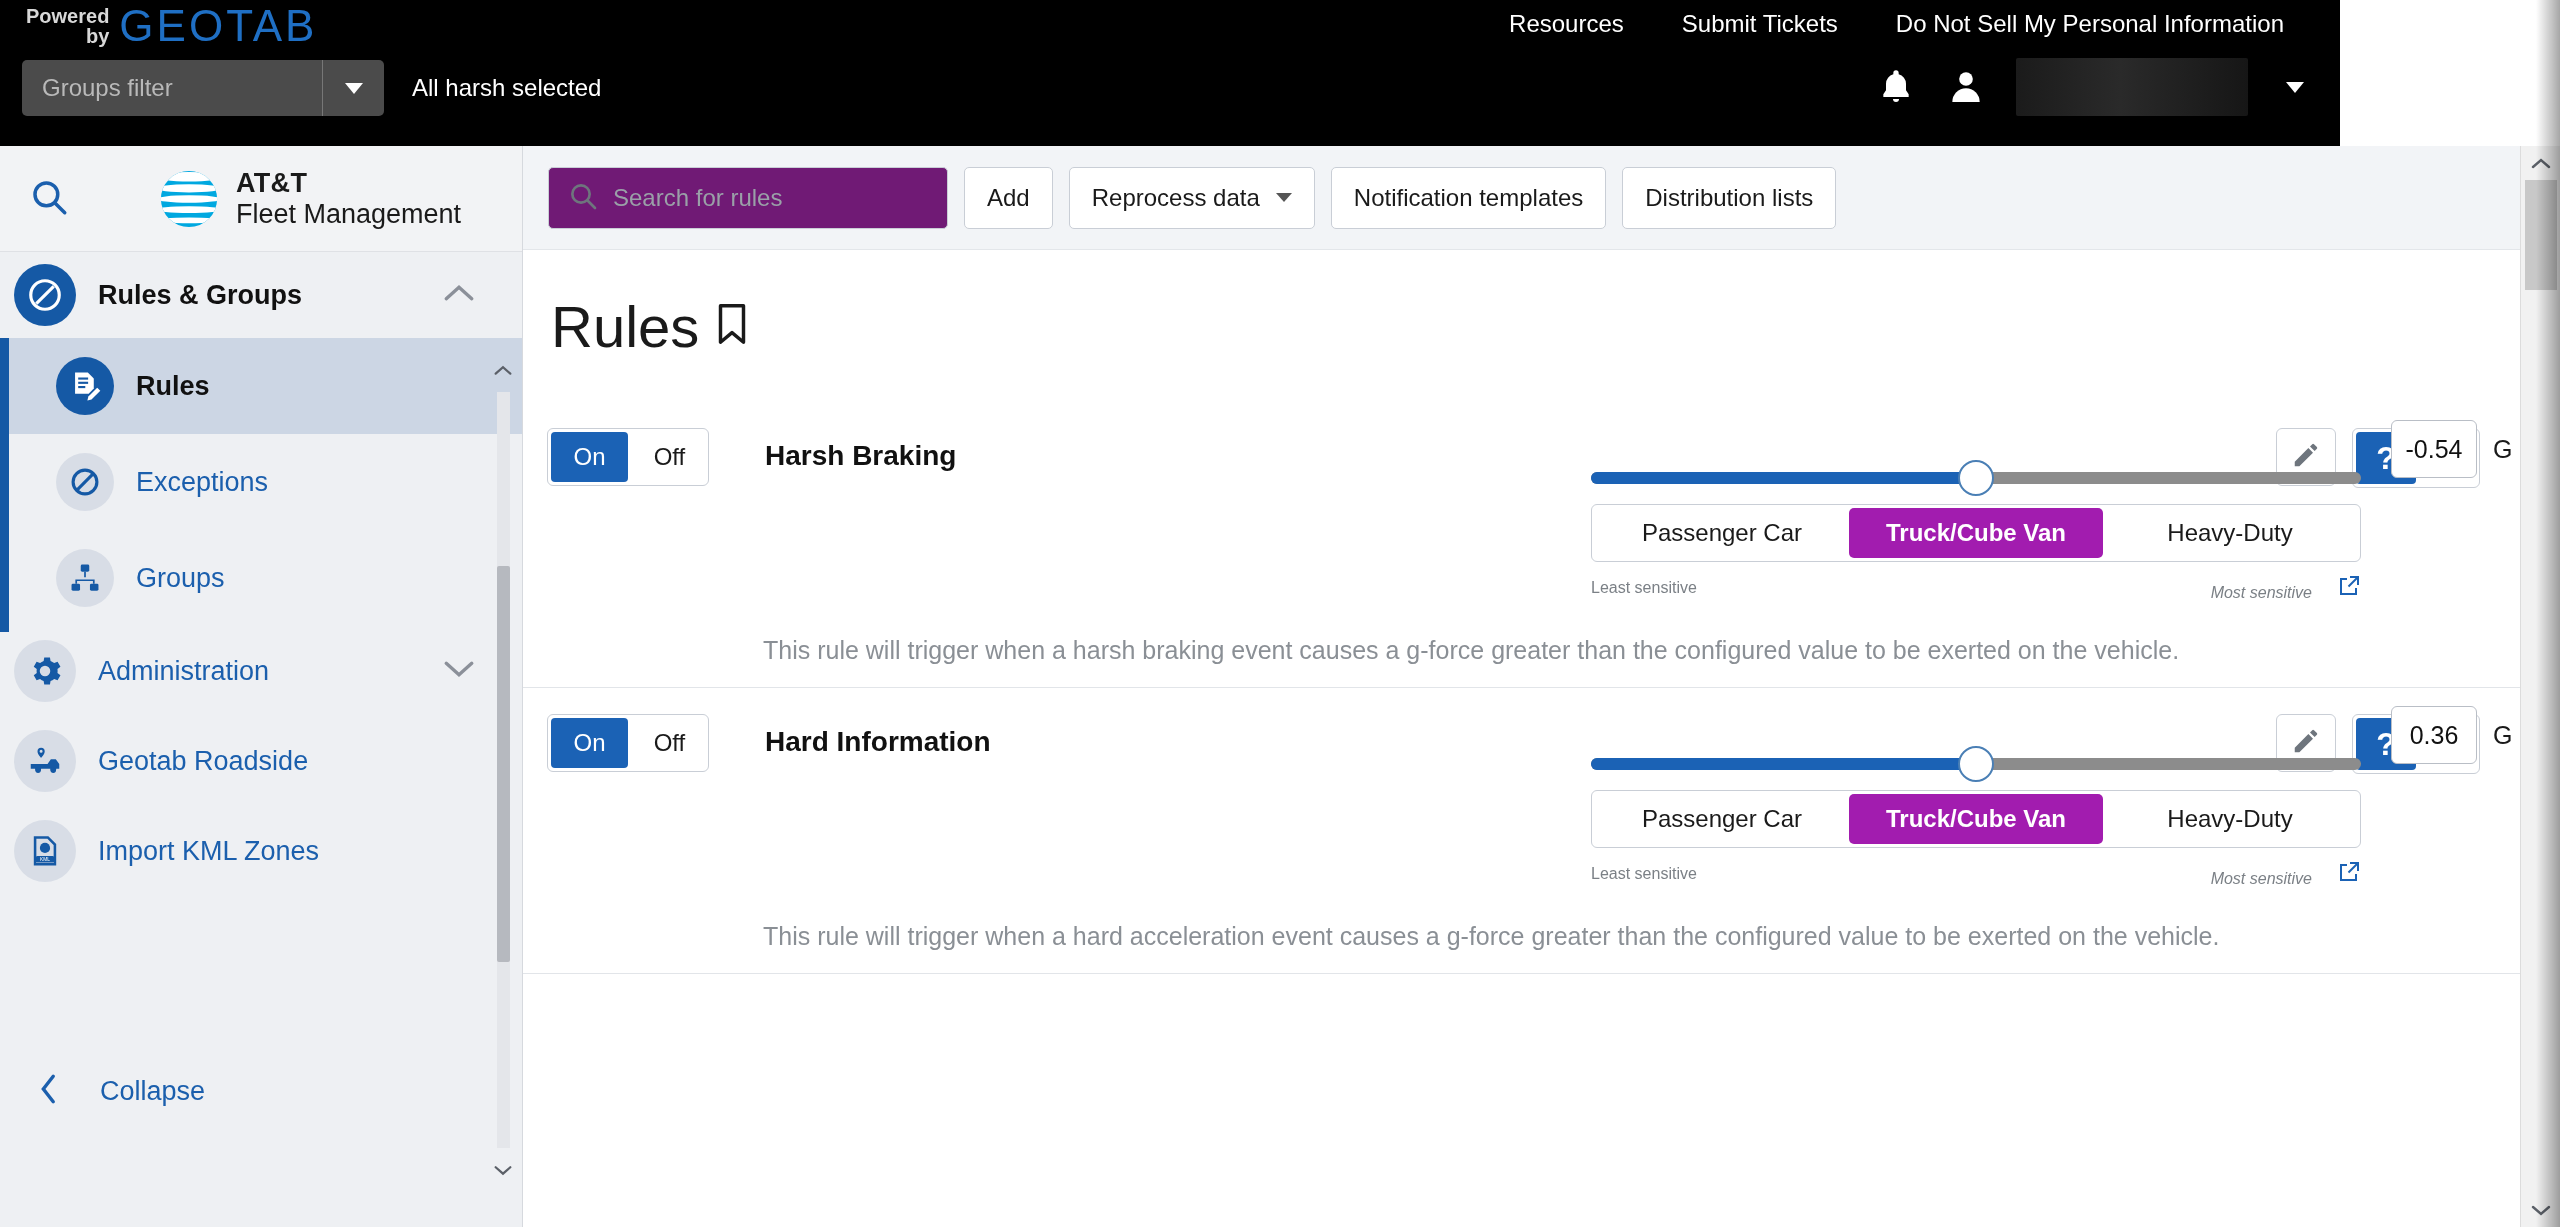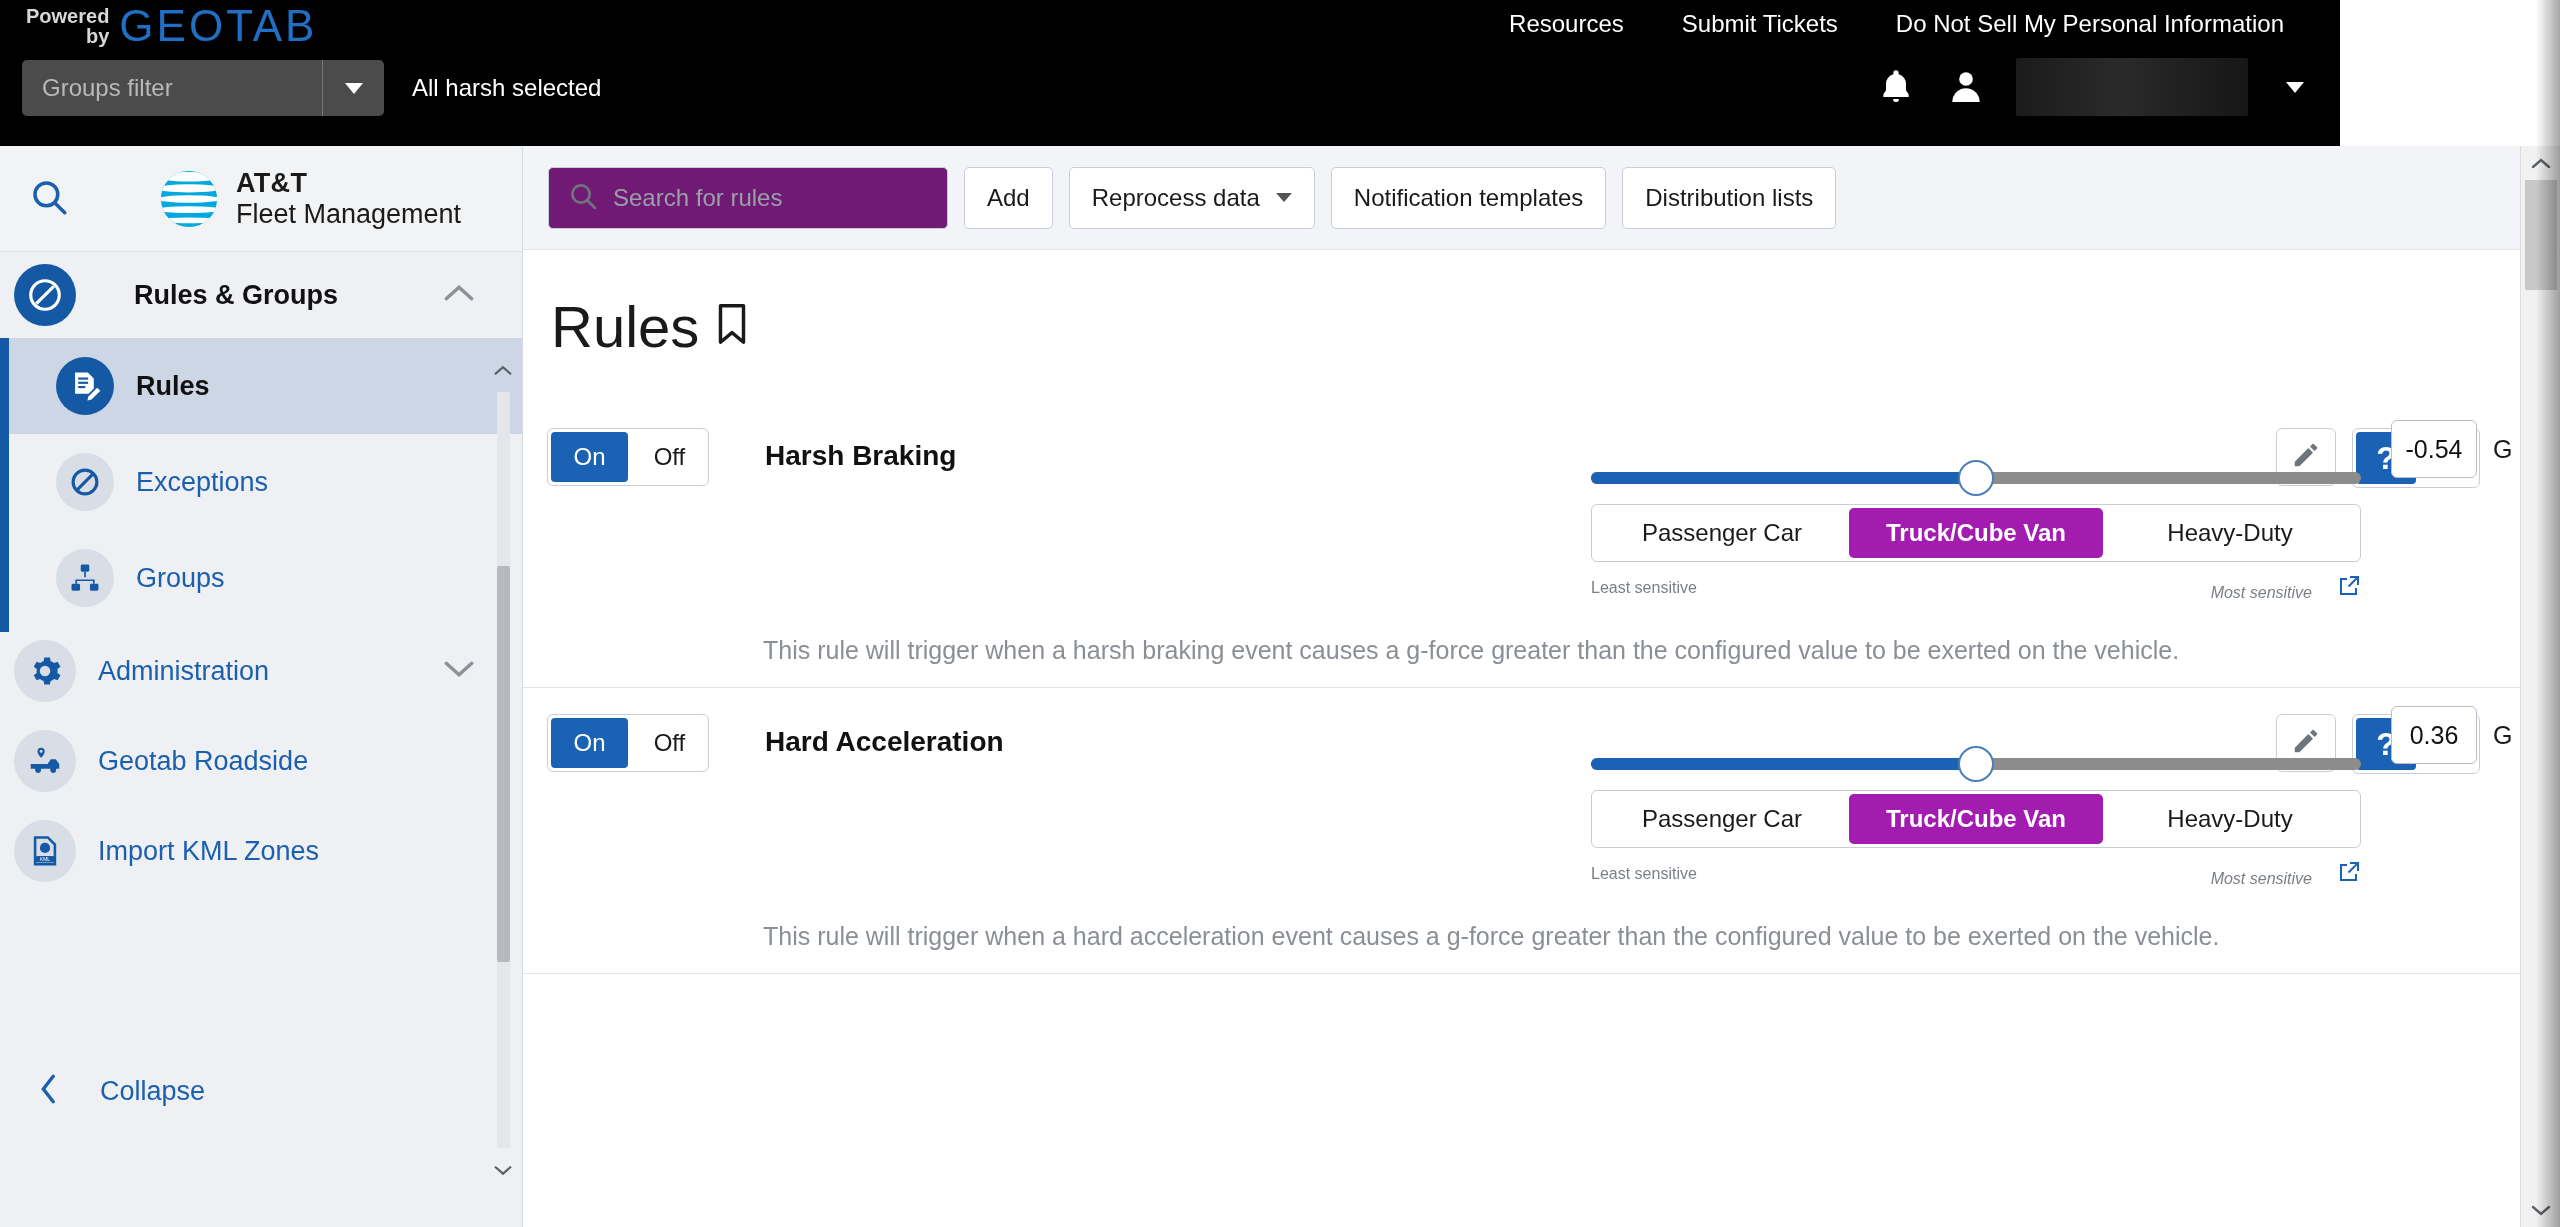--- a/index.html
+++ b/index.html
@@ -102,21 +102,21 @@
     width: 62px; height: 62px; border-radius: 50%;
     display: flex; align-items: center; justify-content: center;
     flex: 0 0 62px; margin-right: 22px;
   }
   .ic-circle.blue  { background: #1559a5; }
   .ic-circle.grey  { background: #d8dde6; }
   .nav-label { font-size: 27px; color: #1b5fad; }
   .nav-label.dark { color: #111111; font-weight: bold; }
   .nav-chevron { position: absolute; right: 46px; top: 50%; transform: translateY(-50%); }
 
-  .nav-item.group-head { height: 86px; gap: 36px; }
+  .nav-item.group-head { height: 86px; }
   .nav-item.active { background: #ccd6e4; }
   .nav-item.active::before {
     content:""; position: absolute; left: 0; top: 0; bottom: 0; width: 9px; background:#1559a5;
   }
   .nav-sub-rail {
     position: absolute; left: 0; width: 9px; background: #1559a5;
   }
   .nav-item.sub { padding-left: 56px; height: 96px; }
   .nav-item.sub .ic-circle { width: 58px; height: 58px; flex: 0 0 58px; }
 
@@ -556,21 +556,21 @@
 
     <div class="rule-desc">This rule will trigger when a harsh braking event causes a g-force greater than the configured value to be exerted on the vehicle.</div>
   </div>
 
   <div class="rule-row">
     <div class="rule-top">
       <div class="onoff">
         <div class="seg on-active">On</div>
         <div class="seg off">Off</div>
       </div>
-      <div class="rule-name">Hard Acceleration</div>
+      <div class="rule-name">Hard Information</div>
     </div>
 
     <div class="rule-actions">
       <div class="act-btn">
         <span>
           <svg width="30" height="30" viewBox="0 0 24 24" fill="#6e757d">
             <path d="M3 17.3V21h3.7L17.6 10.1l-3.7-3.7zM20.7 7a1 1 0 0 0 0-1.4l-2.3-2.3a1 1 0 0 0-1.4 0l-1.8 1.8 3.7 3.7z"></path>
           </svg>
         </span>
       </div>

